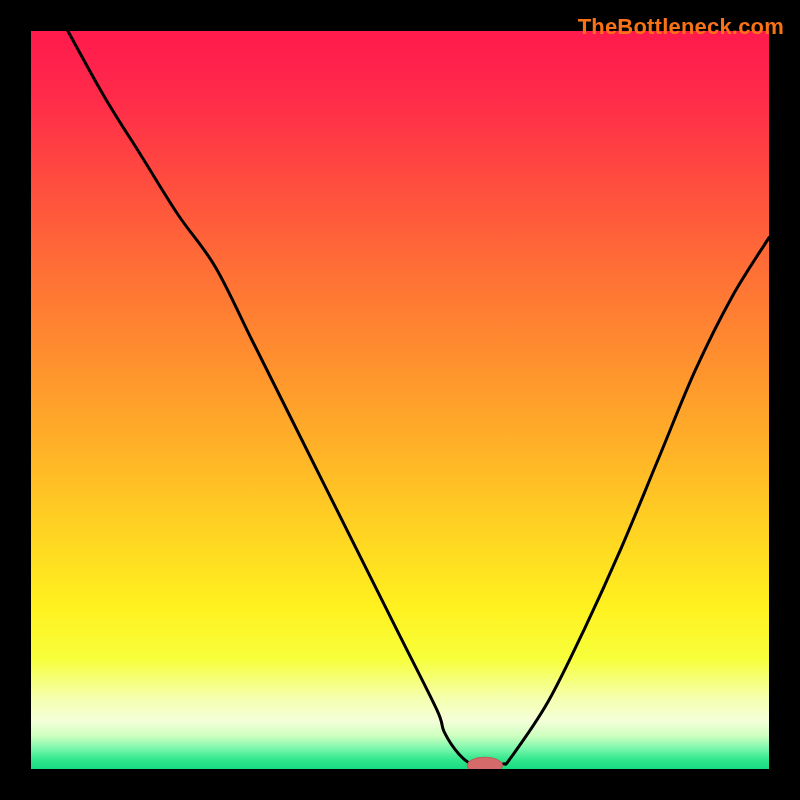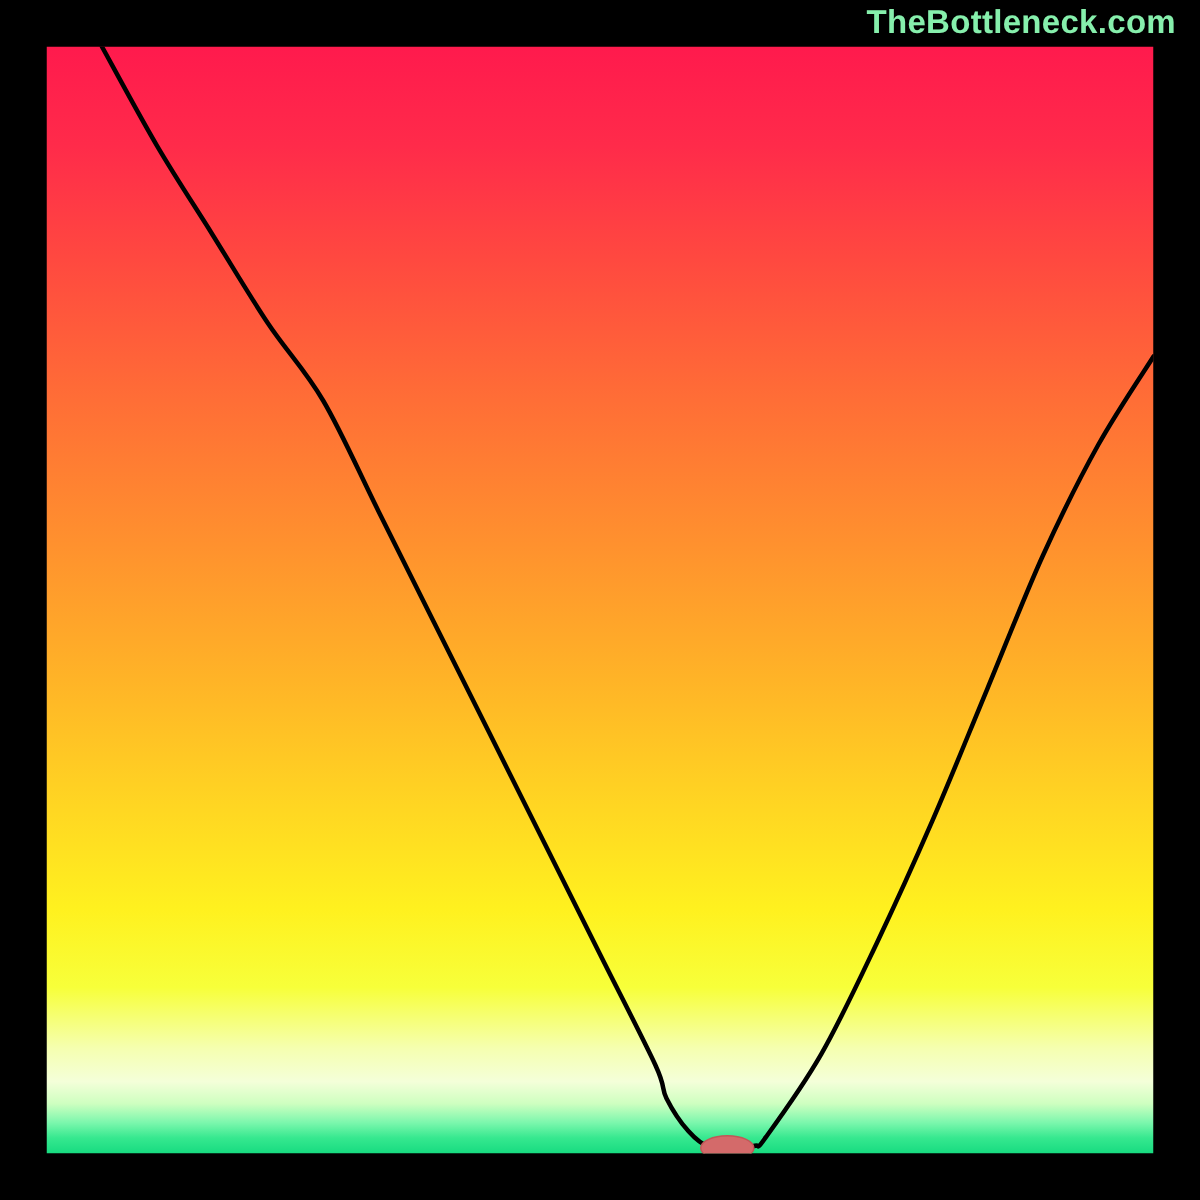--- a/index.html
+++ b/index.html
@@ -12,25 +12,25 @@
     font-family: Arial, Helvetica, sans-serif;
   }
   .frame {
     position: relative;
     width: 800px;
     height: 800px;
     background: #000;
   }
   .watermark {
     position: absolute;
-    top: 2px;
+    top: 14px;
     right: 16px;
     font-size: 22px;
     font-weight: 600;
-    color: #86efac;
+    color: #f97316;
     z-index: 10;
     letter-spacing: 0.2px;
   }
   .plot {
     position: absolute;
     left: 31px;
     top: 31px;
     width: 738px;
     height: 738px;
   }

